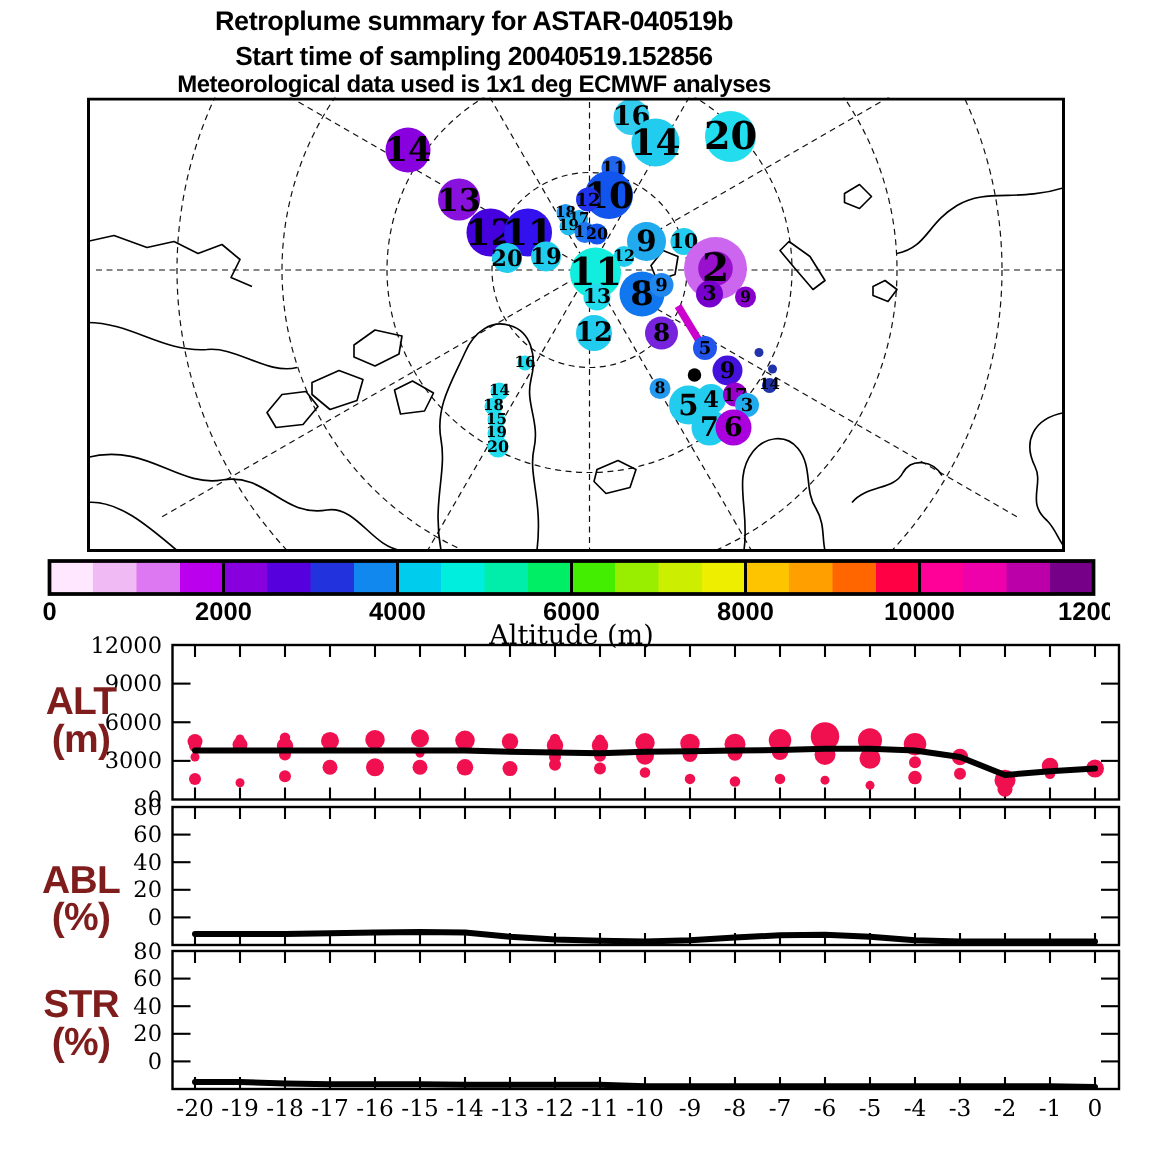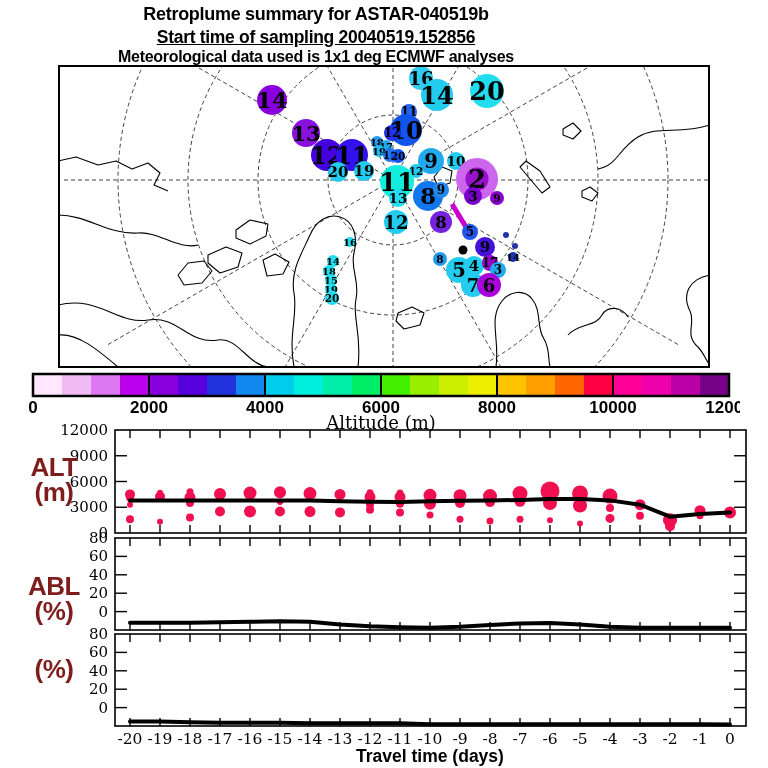--- a/index.html
+++ b/index.html
@@ -1,20 +1,20 @@
 <!DOCTYPE html>
 <html><head>
 <meta charset="utf-8">
 <style>
   html,body{margin:0;padding:0;background:#fff;}
   #page{position:relative;width:768px;height:768px;background:#fff;overflow:hidden;
         font-family:"Liberation Sans",sans-serif;}
   .ttl{position:absolute;left:0;width:632px;text-align:center;color:#000;font-weight:bold;letter-spacing:-0.3px;}
   #title1{top:4px;font-size:18px;}
-  #title2{top:27px;font-size:17.5px;display:flex;justify-content:center;gap:52px;text-decoration:underline;}
+  #title2{top:27px;font-size:17.5px;display:flex;justify-content:center;gap:52px;}
   #title3{top:48px;font-size:16px;text-align:center;}
   svg{position:absolute;}
   #map-svg{left:58px;top:65px;}
   #cbar-svg{left:28px;top:372px;}
   #panels-svg{left:0;top:0;}
   .side-label{position:absolute;width:104px;text-align:center;color:#7f1d1d;font-weight:bold;
               font-size:26px;line-height:25px;letter-spacing:-0.5px;}
   #alt-side{left:2px;top:455px;}
   #abl-side{left:2px;top:574px;}
   #str-side{left:2px;top:657px;}
@@ -576,17 +576,17 @@
 
   <div class="side-label" id="alt-side">
     <div>ALT</div>
     <div>(m)</div>
   </div>
   <div class="side-label" id="abl-side">
     <div>ABL</div>
     <div>(%)</div>
   </div>
   <div class="side-label" id="str-side">
+    <div>STR</div>
     <div>(%)</div>
   </div>
-  <div id="xaxis-title">Travel time (days)</div>
 
 </div>
 
 </body></html>

